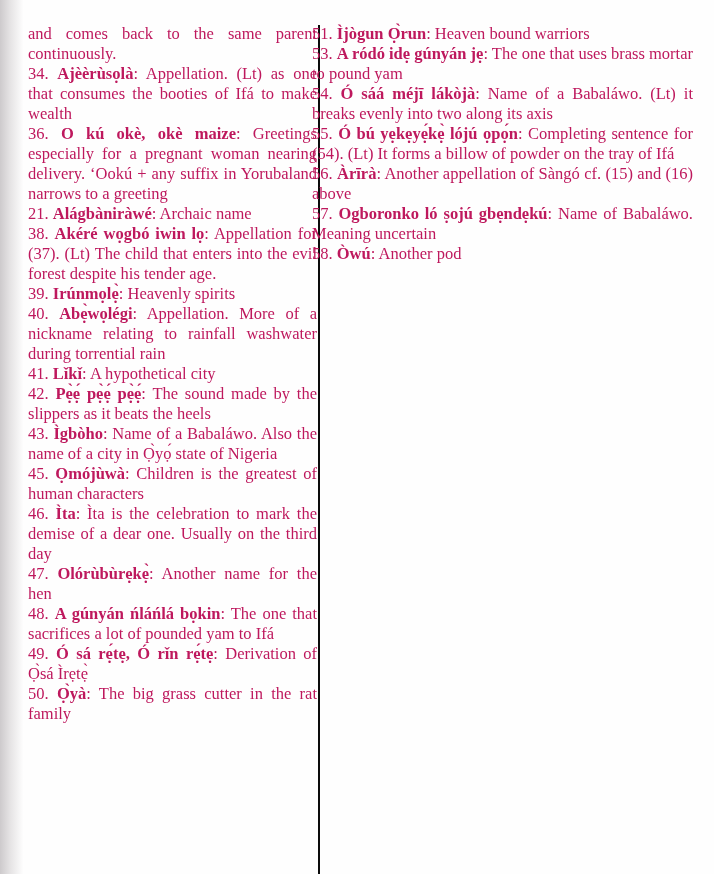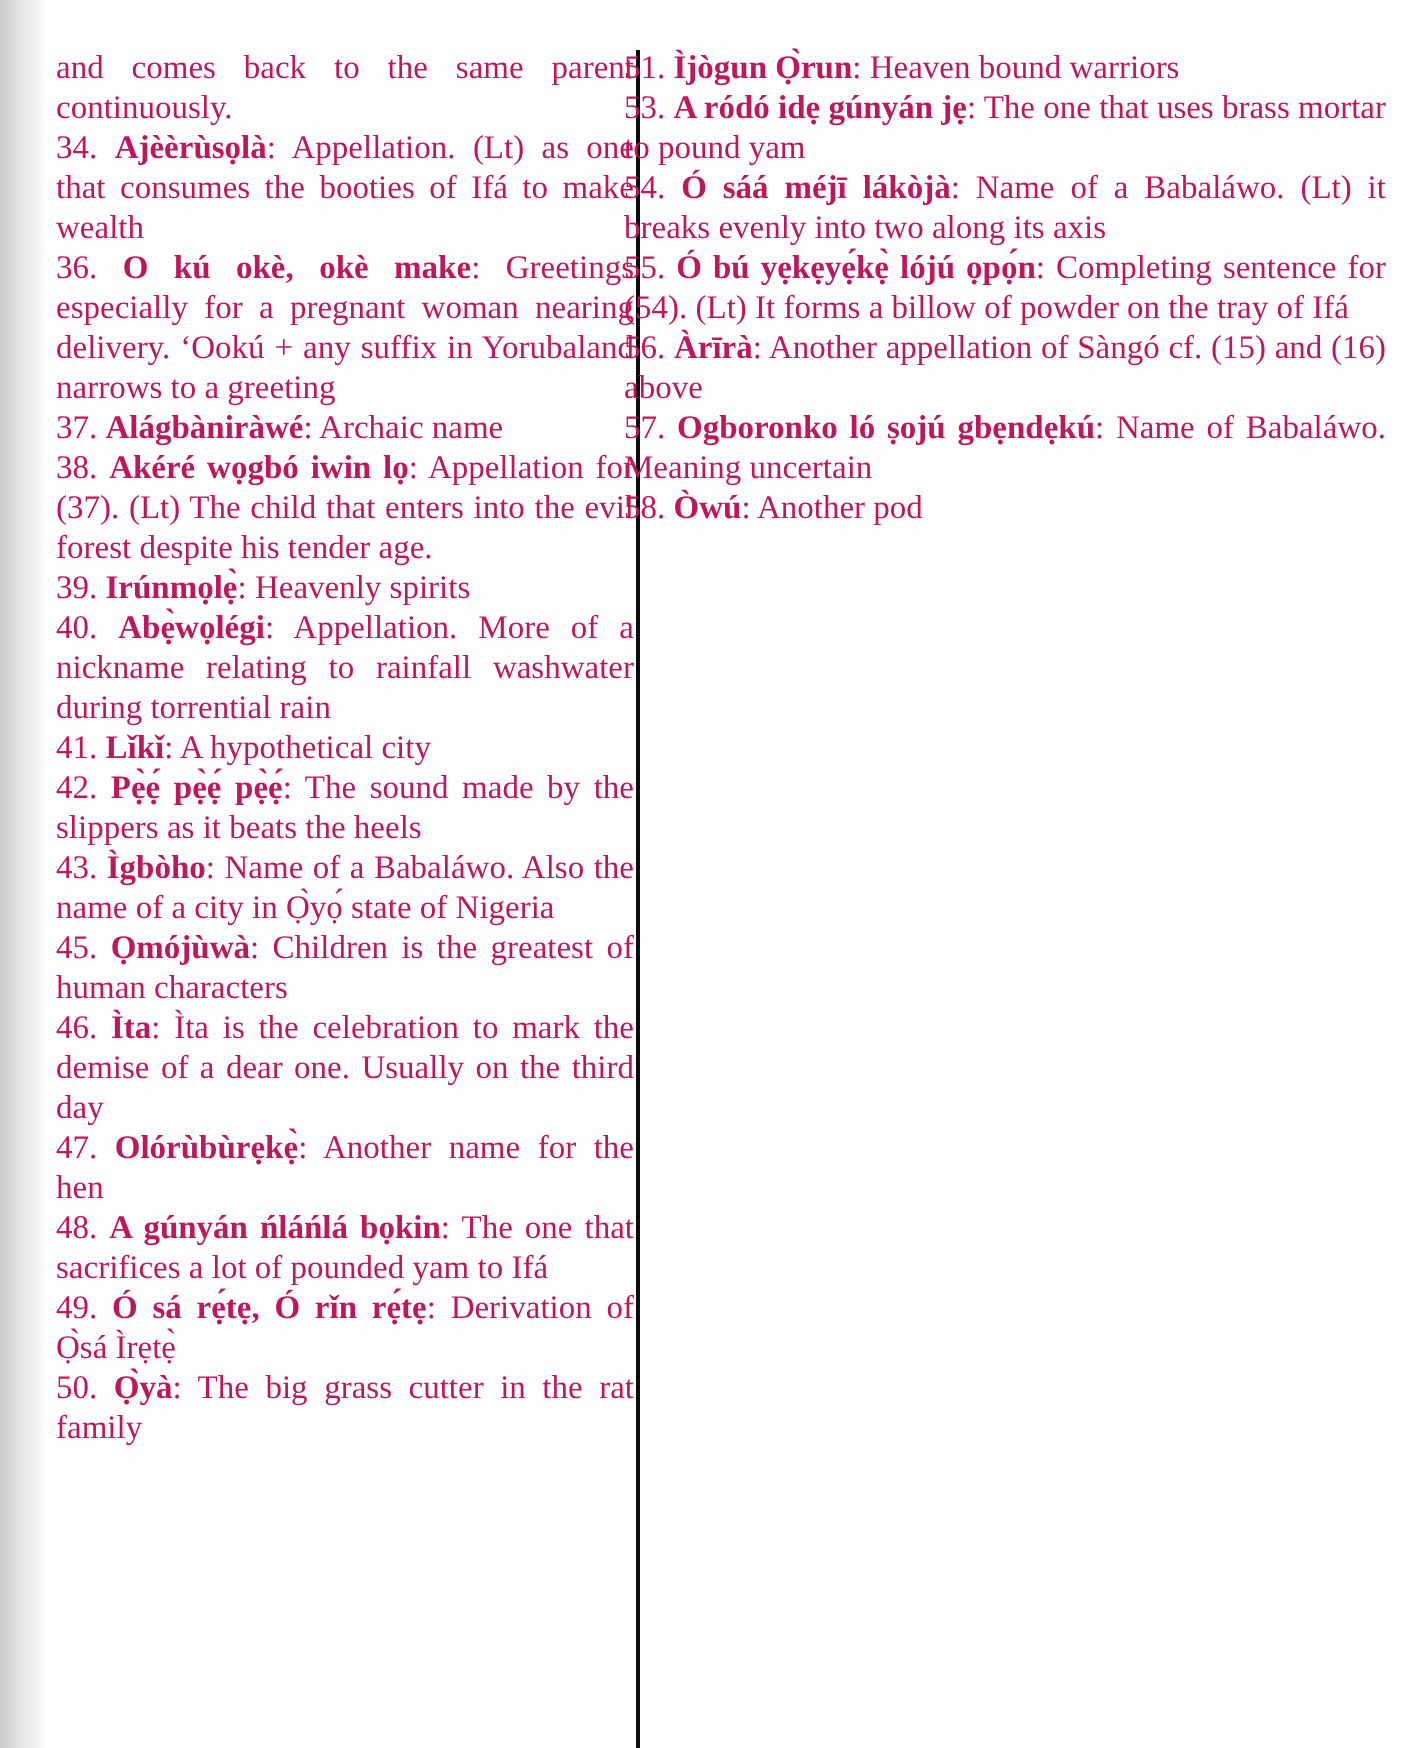--- a/index.html
+++ b/index.html
@@ -47,22 +47,22 @@
 </style>
 </head>
 <body>
 
 <div class="page">
   <div class="edge-shade"></div>
   <div class="divider"></div>
   <div class="column col-left">
       <p class="entry">and comes back to the same parent continuously.</p>
       <p class="entry"><span>34. </span><b>Ajèèrùsọlà</b><span>: Appellation. (Lt) as one that consumes the booties of Ifá to make wealth</span></p>
-      <p class="entry"><span>36. </span><b>O kú okè, okè make</b><span>: Greetings especially for a pregnant woman nearing delivery. ‘Ookú + any suffix in Yorubaland narrows to a greeting</span></p>
-      <p class="entry"><span>37. </span><b>Alágbàniràwé</b><span>: Archaic name</span></p>
+      <p class="entry"><span>36. </span><b>O kú okè, okè maize</b><span>: Greetings especially for a pregnant woman nearing delivery. ‘Ookú + any suffix in Yorubaland narrows to a greeting</span></p>
+      <p class="entry"><span>21. </span><b>Alágbàniràwé</b><span>: Archaic name</span></p>
       <p class="entry"><span>38. </span><b>Akéré wọgbó iwin lọ</b><span>: Appellation for (37).  (Lt) The child that enters into the evil forest despite his tender age.</span></p>
       <p class="entry"><span>39. </span><b>Irúnmọlẹ̀</b><span>: Heavenly spirits</span></p>
       <p class="entry"><span>40. </span><b>Abẹ̀wọlégi</b><span>: Appellation. More of a nickname relating to rainfall washwater during torrential rain</span></p>
       <p class="entry"><span>41. </span><b>Lǐkǐ</b><span>: A hypothetical city</span></p>
       <p class="entry"><span>42. </span><b>Pẹ̀ẹ́ pẹ̀ẹ́ pẹ̀ẹ́</b><span>: The sound made by the slippers as it beats the heels</span></p>
       <p class="entry"><span>43. </span><b>Ìgbòho</b><span>: Name of a Babaláwo. Also the name of a city in Ọ̀yọ́ state of Nigeria</span></p>
       <p class="entry"><span>45. </span><b>Ọmójùwà</b><span>: Children is the greatest of human characters</span></p>
       <p class="entry"><span>46. </span><b>Ìta</b><span>: Ìta is the celebration to mark the demise of a dear one. Usually on the third day</span></p>
       <p class="entry"><span>47. </span><b>Olórùbùrẹkẹ̀</b><span>: Another name for the hen</span></p>
       <p class="entry"><span>48. </span><b>A gúnyán ńláńlá bọkin</b><span>: The one that sacrifices a lot of pounded yam to Ifá</span></p>

